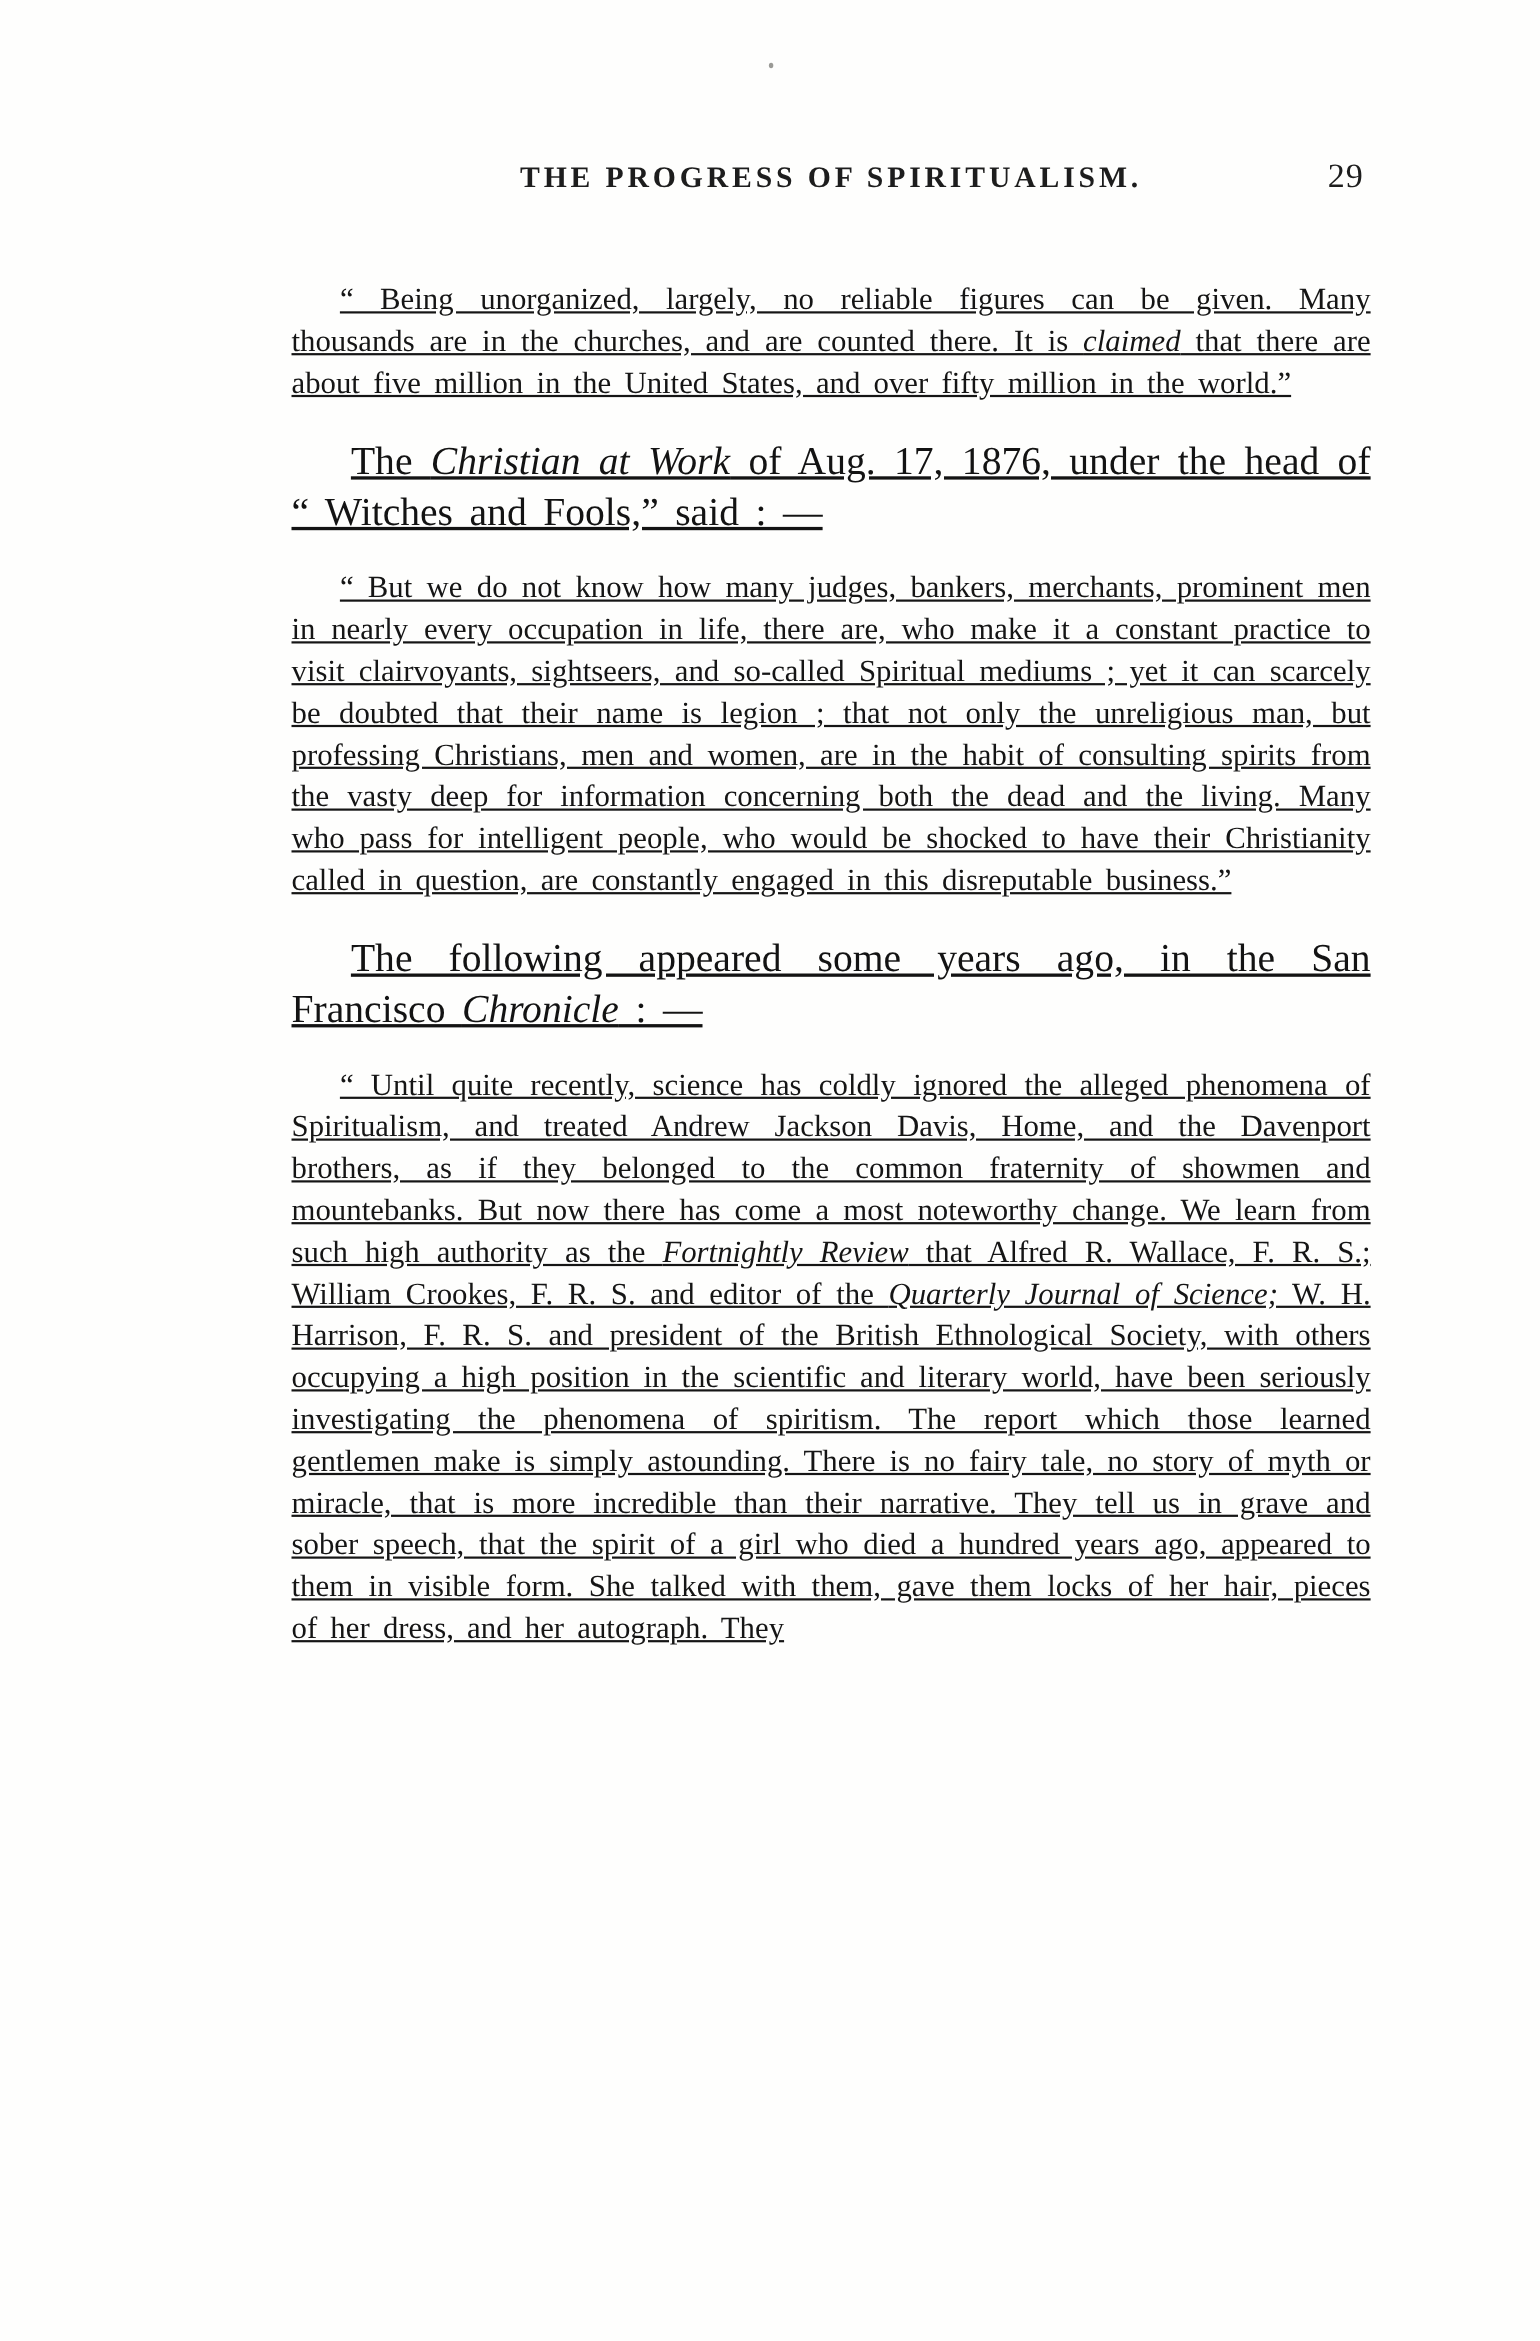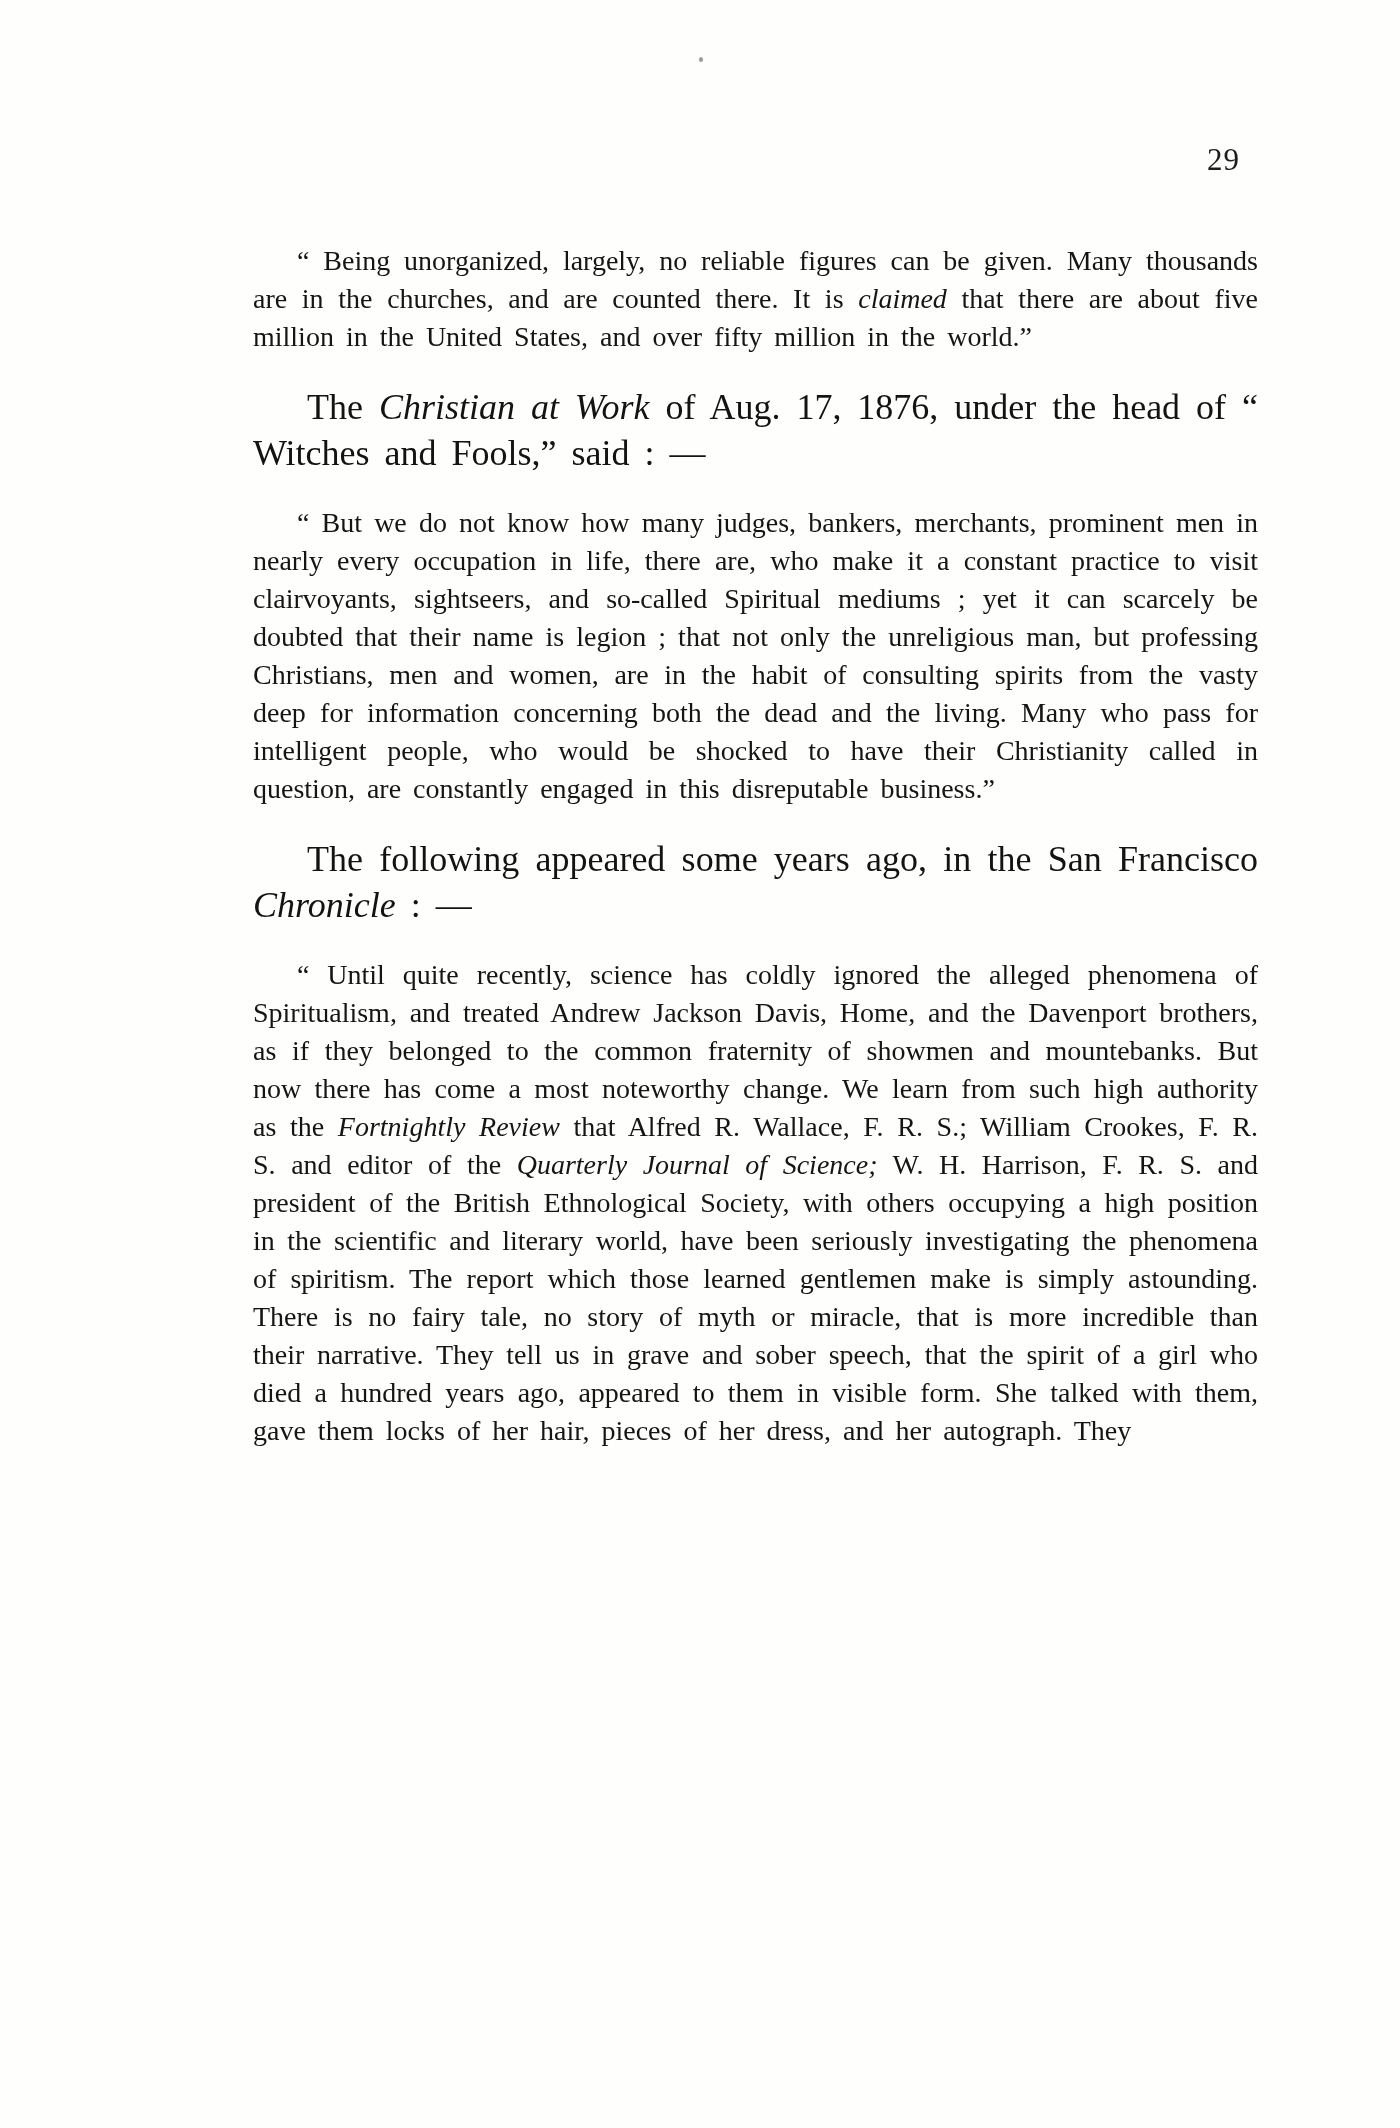--- a/index.html
+++ b/index.html
@@ -47,23 +47,24 @@
     letter-spacing: 1px;
     color: #1d1d1d;
   }
   .text-block {
     position: absolute;
     top: 242px;
     left: 253px;
     width: 1005px;
   }
   p {
-    margin: 0;
+    margin: 12px;
     text-align: justify;
     text-justify: inter-word;
+    text-decoration: underline;
   }
   p.quote {
     font-size: 28px;
     line-height: 38px;
     text-indent: 44px;
     word-spacing: 5px;
     margin-bottom: 28px;
     color: #151515;
   }
   p.bodytext {
@@ -82,20 +83,21 @@
   }
 </style>
 </head>
 <body>
 
 <div class="page">
 
   <span class="speck"></span>
 
   <div class="running-head">
+    <span class="head-title">THE PROGRESS OF SPIRITUALISM.</span>
     <span class="page-num">29</span>
   </div>
 
   <div class="text-block">
 
     <p class="quote"><span>“ Being unorganized, largely, no reliable figures can be given.  Many thousands are in the churches, and are counted there.  It is </span><i>claimed</i><span> that there are about five million in the United States, and over fifty million in the world.”</span></p>
 
     <p class="bodytext"><span>The </span><i>Christian at Work</i><span> of Aug. 17, 1876, under the head of “ Witches and Fools,” said : —</span></p>
 
     <p class="quote"><span>“ But we do not know how many judges, bankers, merchants, prominent men in nearly every occupation in life, there are, who make it a constant practice to visit clairvoyants, sightseers, and so-called Spiritual mediums ; yet it can scarcely be doubted that their name is legion ; that not only the unreligious man, but professing Christians, men and women, are in the habit of consulting spirits from the vasty deep for information concerning both the dead and the living. Many who pass for intelligent people, who would be shocked to have their Christianity called in question, are constantly engaged in this disreputable business.”</span></p>

